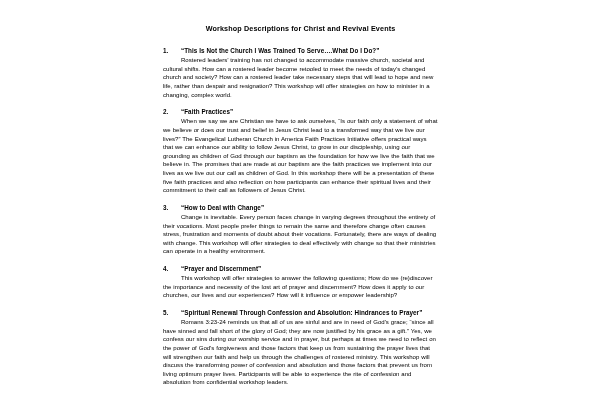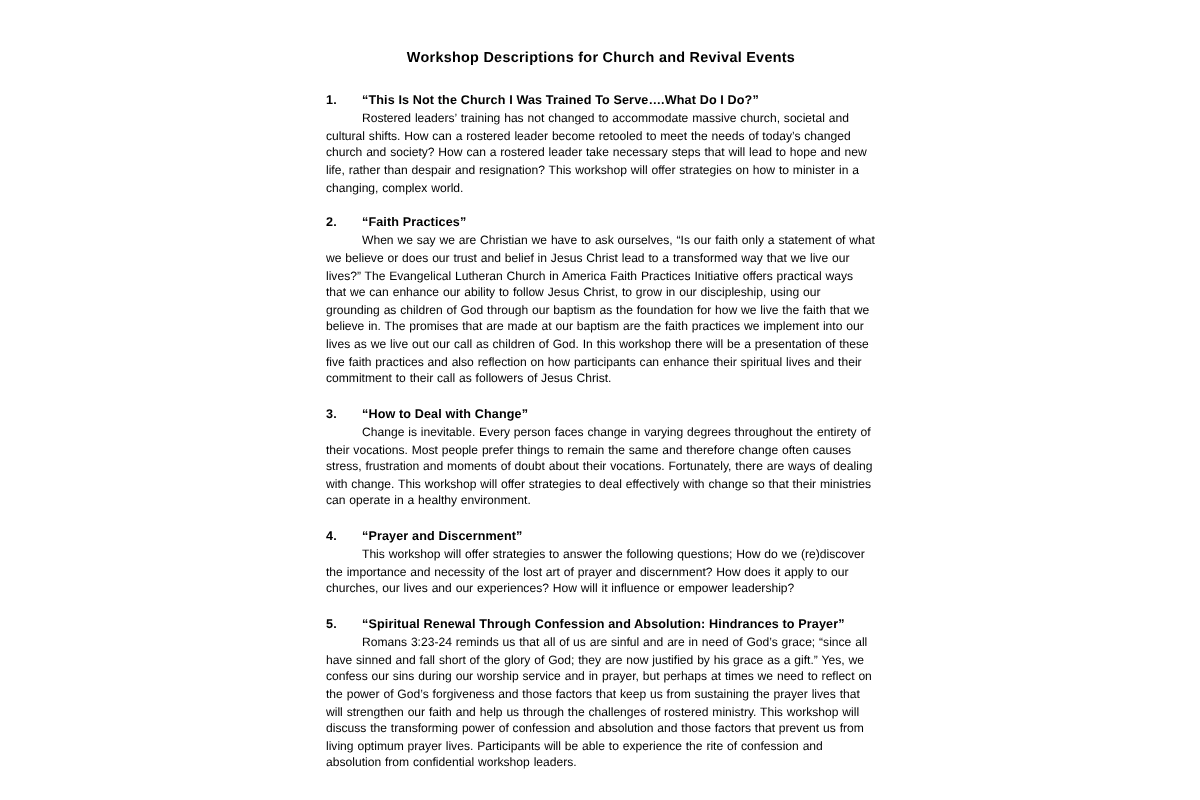--- a/index.html
+++ b/index.html
@@ -62,21 +62,21 @@
     margin: 0;
     word-spacing: 0.04em;
   }
 </style>
 </head>
 <body>
 
 <div id="page">
   <div id="doc-body">
 
-    <div class="doc-title">Workshop Descriptions for Church and Revival Events</div>
+    <div class="doc-title">Workshop Descriptions for Christ and Revival Events</div>
 
     <div class="section">
       <div class="section-heading"><span class="num">1.</span><span>“This Is Not the Church I Was Trained To Serve….What Do I Do?”</span></div>
       <p class="section-body">Rostered leaders’ training has not changed to accommodate massive church, societal and cultural shifts.  How can a rostered leader become retooled to meet the needs of today’s changed church and society?  How can a rostered leader take necessary steps that will lead to hope and new life, rather than despair and resignation?  This workshop will offer strategies on how to minister in a changing, complex world.</p>
     </div>
 
     <div class="section">
       <div class="section-heading"><span class="num">2.</span><span>“Faith Practices”</span></div>
       <p class="section-body">When we say we are Christian we have to ask ourselves, “Is our faith only a statement of what we believe or does our trust and belief in Jesus Christ lead to a transformed way that we live our lives?”  The Evangelical Lutheran Church in America Faith Practices Initiative offers practical ways that we can enhance our ability to follow Jesus Christ, to grow in our discipleship, using our grounding as children of God through our baptism as the foundation for how we live the faith that we believe in.  The promises that are made at our baptism are the faith practices we implement into our lives as we live out our call as children of God.  In this workshop there will be a presentation of these five faith practices and also reflection on how participants can enhance their spiritual lives and their commitment to their call as followers of Jesus Christ.</p>
     </div>

